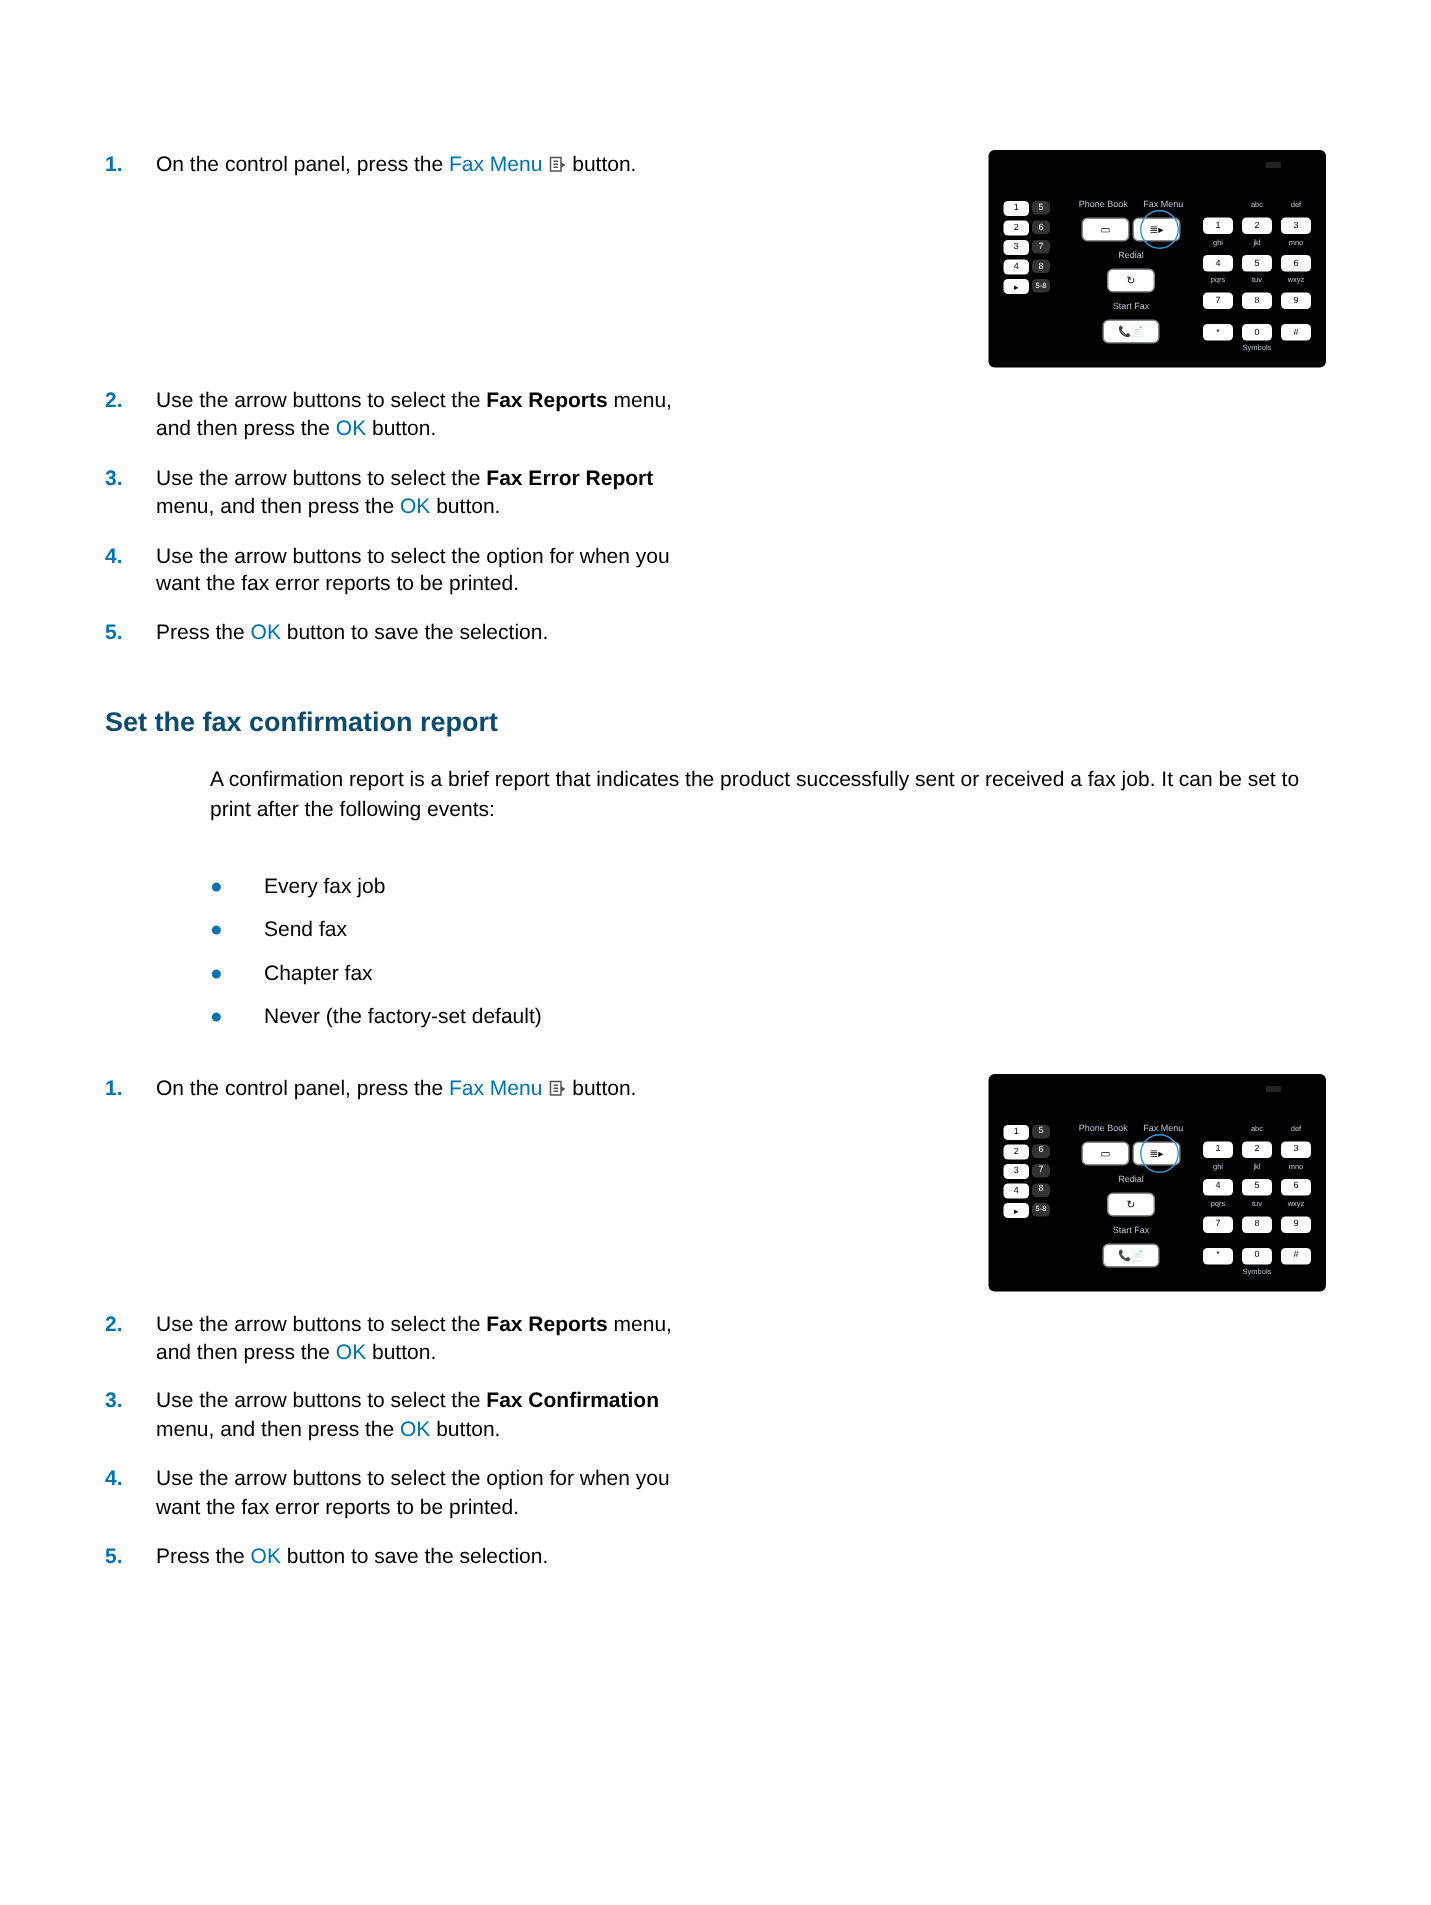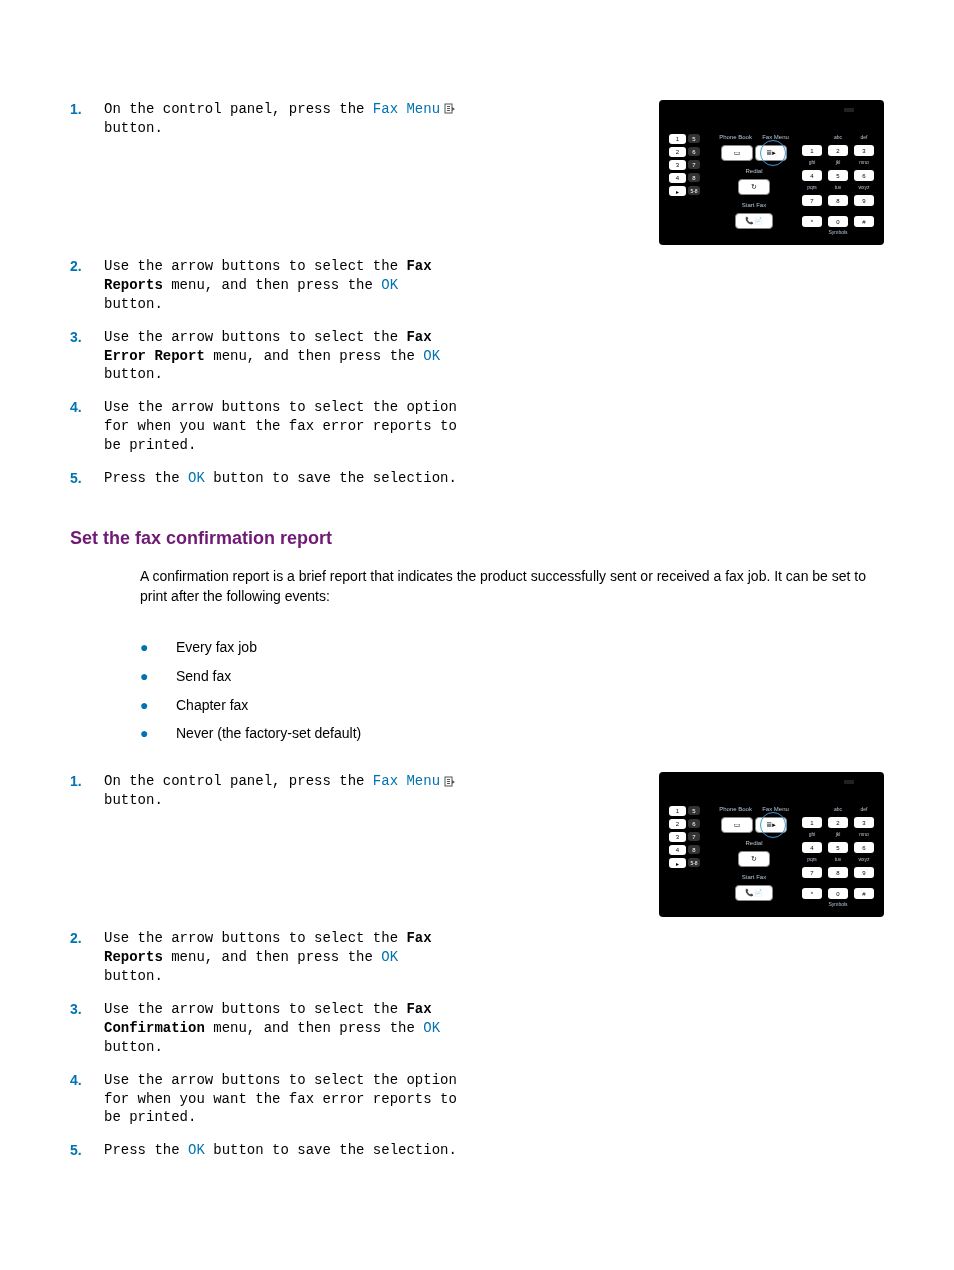--- a/index.html
+++ b/index.html
@@ -41,31 +41,30 @@
     line-height: 1.35;
   }
   ol.steps > li .num {
     color: #0073b1;
     font-weight: bold;
     width: 34px;
     flex-shrink: 0;
   }
   ol.steps > li .txt {
     flex: 1;
-    font-family: Liberation Mono, monospace;
   }
   .link {
     color: #0073b1;
   }
   .bold {
     font-weight: bold;
     text-align: center;
   }
   .section-heading {
-    color: #701a75;
+    color: #0c4a6e;
     font-size: 18px;
     font-weight: bold;
     margin-top: 40px;
     margin-bottom: 18px;
   }
   .body-para {
     margin: 0 0 33px 70px;
     line-height: 1.4;
   }
   ul.bullets {

